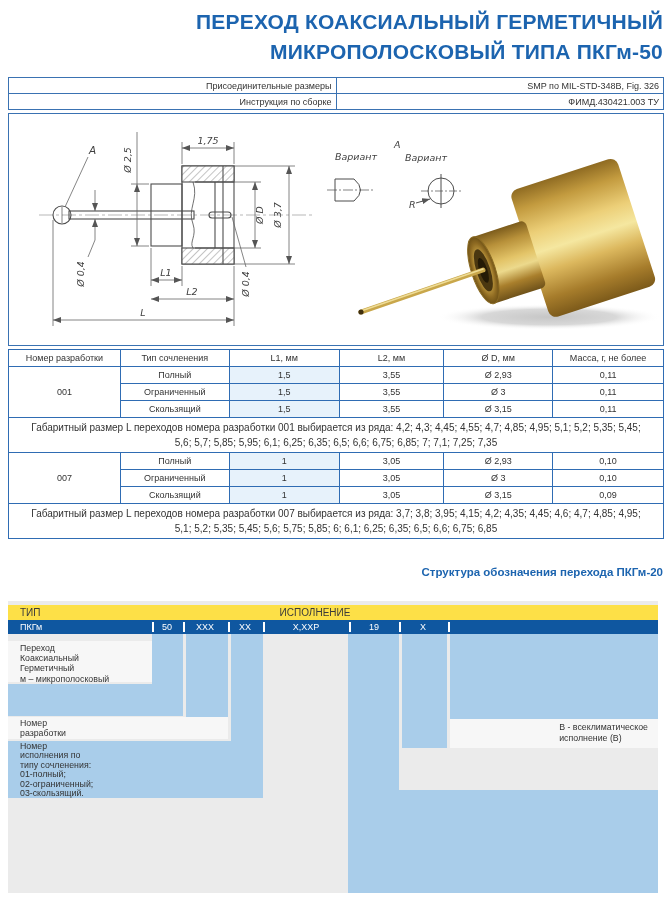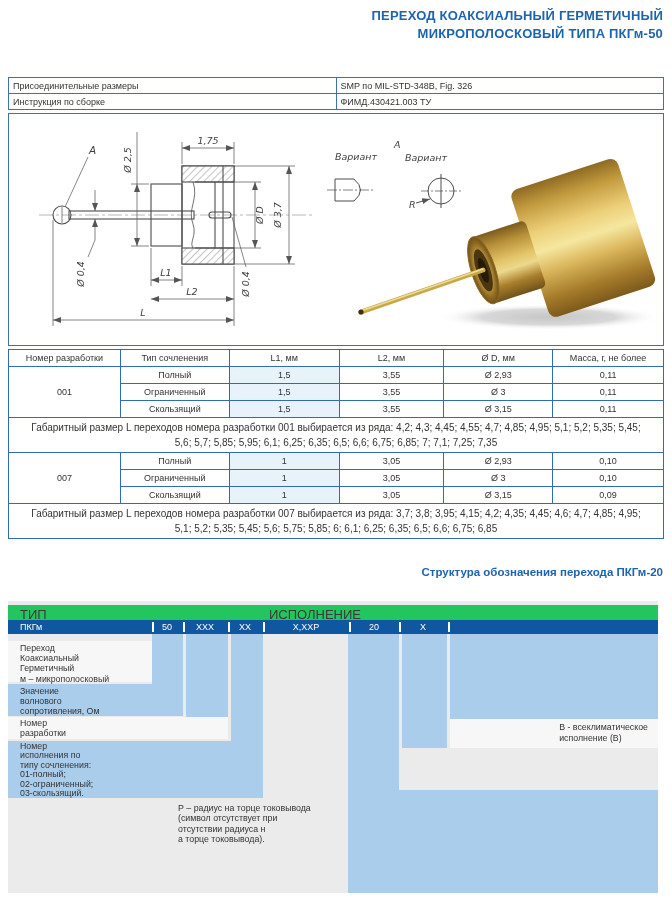--- a/index.html
+++ b/index.html
@@ -1,45 +1,45 @@
 <!DOCTYPE html>
 <html><head>
 <meta charset="utf-8">
 <style>
   html,body{margin:0;padding:0;background:#fff;}
   .page{position:relative;width:672px;height:900px;background:#fff;overflow:hidden;
         font-family:"Liberation Sans",sans-serif;color:#222;}
   .pre{white-space:pre-line;}
   
   .title{position:absolute;top:7px;right:9px;text-align:right;color:#1c64af;
-         font-size:13px;font-weight:700;line-height:1.42;letter-spacing:.2px;}
+         font-size:21px;font-weight:700;line-height:1.42;letter-spacing:.2px;}
   
   .info-table{position:absolute;top:77px;left:8px;width:656px;border-collapse:collapse;}
-  .info-table td{border:1px solid #3a72b2;height:15px;font-size:9px;text-align:left;
+  .info-table td{border:1px solid #3a72b2;height:15px;font-size:9px;text-align:right;
                  color:#333;padding:0 4px;width:50%;}
   
   .drawing-box{position:absolute;top:113px;left:8px;width:654px;height:231px;
                border:1px solid #3a72b2;background:#fff;}
   .drawing-box svg{display:block;}
   
   .spec-table{position:absolute;top:349px;left:8px;width:656px;border-collapse:collapse;
               font-size:9px;color:#333;}
   .spec-table th,.spec-table td{border:1px solid #2f6cb3;height:16px;text-align:center;
               font-weight:normal;padding:0 2px;}
   .spec-table td.l1cell{background:#e7f2fb;}
   .spec-table td.note{font-size:10px;line-height:1.5;padding:2px 14px;}
   
   .structure-heading{position:absolute;top:566px;right:9px;color:#1c64af;
                      font-weight:700;font-size:11.5px;}
   
   .structure{position:absolute;top:601px;left:8px;width:650px;height:292px;
              background:#ebebeb;font-size:8.8px;color:#333;}
   .structure .abs{position:absolute;}
-  .s-header{position:absolute;top:4px;left:0;width:650px;height:15px;background:#22c55e;
-            font-size:13px;color:#3a3a3a;}
+  .s-header{position:absolute;top:4px;left:0;width:650px;height:15px;background:#fde047;
+            font-size:10px;color:#3a3a3a;}
   .s-header .tip{position:absolute;left:12px;top:2px;}
   .s-header .isp{position:absolute;left:0;top:2px;width:614px;text-align:center;}
   .s-bar{position:absolute;top:19px;left:0;width:650px;height:14px;background:#0f57a0;
          color:#fff;font-size:9px;}
   .s-bar .brand{position:absolute;left:12px;top:2px;}
   .s-bar .seg{position:absolute;top:2px;transform:translateX(-50%);}
   .s-bar .tick{position:absolute;top:2px;width:2px;height:10px;background:#fff;}
   .s-col{position:absolute;background:#a9cdea;top:33px;}
   .stripe{position:absolute;left:0;}
   .st-white{background:#f7f7f7;}
@@ -284,21 +284,21 @@
       <span class="tick" style="left:175px"></span>
       <span class="tick" style="left:220px"></span>
       <span class="tick" style="left:255px"></span>
       <span class="tick" style="left:341px"></span>
       <span class="tick" style="left:391px"></span>
       <span class="tick" style="left:440px"></span>
       <span class="seg" style="left:159px">50</span>
       <span class="seg" style="left:197px">XXX</span>
       <span class="seg" style="left:237px">XX</span>
       <span class="seg" style="left:298px">X,XXР</span>
-      <span class="seg" style="left:366px">20</span>
+      <span class="seg" style="left:366px">19</span>
       <span class="seg" style="left:415px">X</span>
     </div>
 
     <div class="s-col" style="left:144px;width:31px;height:82px"></div>
     <div class="s-col" style="left:178px;width:42px;height:104px"></div>
     <div class="s-col" style="left:223px;width:32px;height:164px"></div>
     <div class="s-col" style="left:340px;width:51px;height:259px"></div>
     <div class="s-col" style="left:394px;width:45px;height:114px"></div>
     <div class="s-col" style="left:442px;width:208px;height:85px"></div>
     <div class="s-col" style="left:340px;top:189px;width:310px;height:103px"></div>
@@ -306,32 +306,25 @@
     <div class="stripe st-white" style="top:40px;width:144px;height:41px"></div>
     <div class="stripe st-blue" style="top:83px;width:175px;height:32px"></div>
     <div class="stripe st-white" style="top:116px;width:220px;height:22px"></div>
     <div class="stripe st-blue" style="top:140px;width:255px;height:57px"></div>
     <div class="stripe st-white" style="left:442px;top:118px;width:208px;height:29px"></div>
 
     <div class="s-label pre" style="top:42px">Переход
 Коаксиальный
 Герметичный
 м – микрополосковый</div>
-    <div class="s-label pre" style="top:85px">Значение
-волнового
-сопротивления, Ом</div>
     <div class="s-label pre" style="top:117px">Номер
 разработки</div>
     <div class="s-label pre" style="top:141px;line-height:1.07">Номер
 исполнения по
 типу сочленения:
 01-полный;
 02-ограниченный;
 03-скользящий.</div>
-    <div class="abs pre" style="left:170px;top:202px;line-height:1.18">Р – радиус на торце токовывода
-(символ отсутствует при
-отсутствии радиуса н
-а торце токовывода).</div>
     <div class="abs pre s-note-r" style="right:10px;top:121px">В - всеклиматическое
 исполнение (В)</div>
   </div>
 
 </div>
 
 </body></html>

